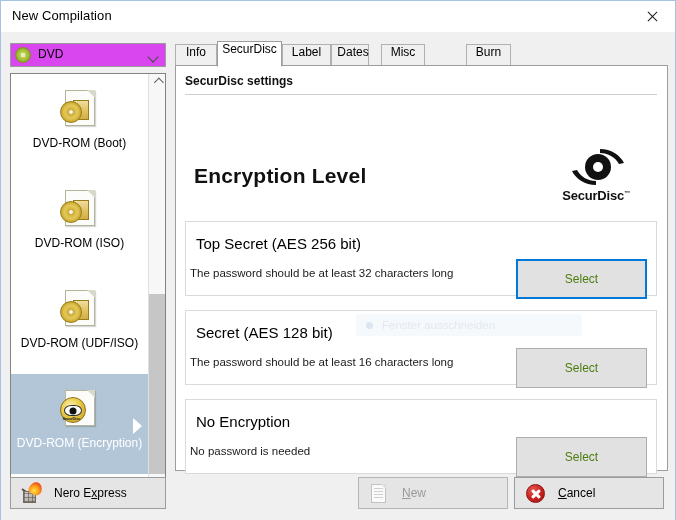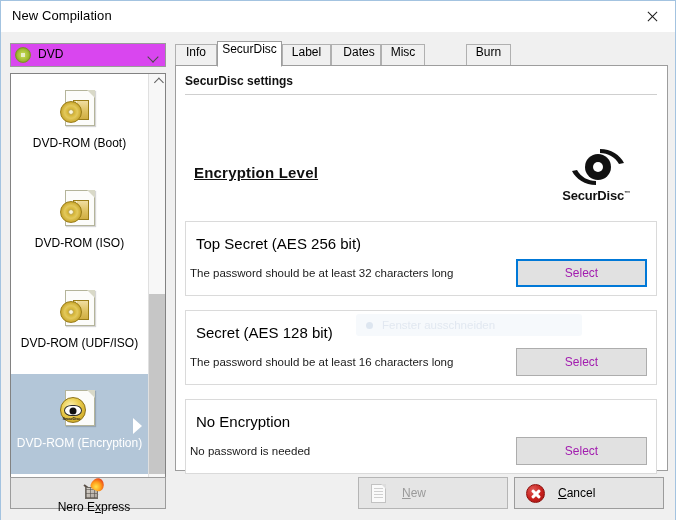--- a/index.html
+++ b/index.html
@@ -274,23 +274,22 @@
     font-size: 12px; font-weight: bold; color: #111;
   }
   .group-rule {
     position: absolute; left: 9px; top: 28px;
     width: 472px; height: 1px;
     background: #cfcfcf;
   }
 
   .enc-heading {
     position: absolute; left: 18px; top: 98px;
-    font-size: 15px; font-weight: bold; color: #111;
+    font-size: 21px; font-weight: bold; color: #111;
     letter-spacing: 0.2px;
-    text-decoration: underline;
   }
 
   
   .logo {
     position: absolute; left: 372px; top: 80px;
     width: 96px; height: 62px;
   }
   .logo-mark { position: absolute; left: 22px; top: 0; width: 56px; height: 42px; }
   .logo-text {
     position: absolute; left: 0; top: 42px; width: 96px;
@@ -311,25 +310,25 @@
   .opt-title {
     position: absolute; left: 10px; top: 13px;
     font-size: 15px; color: #000000;
   }
   .opt-desc {
     position: absolute; left: 4px; top: 45px;
     font-size: 11.5px; color: #1a1a1a;
   }
   .select-btn {
     position: absolute; right: 9px; top: 37px;
-    width: 131px; height: 28px;
+    width: 131px; height: 40px;
     background: #e1e1e1;
     border: 1px solid #adadad;
     box-sizing: border-box;
-    font-size: 12px; color: #a21caf;
+    font-size: 12px; color: #4d7c0f;
     display: flex; align-items: center; justify-content: center;
   }
   .select-btn.focused {
     border: 2px solid #0078d7;
     background: #e1e1e1;
   }
 
   
   .ghost-overlay {
     position: absolute; left: 170px; top: 3px;
@@ -513,21 +512,21 @@
     <div class="tabstrip">
       <div class="tab" style="left:0px;width:42px;">
         <span>Info</span>
       </div>
       <div class="tab active" style="left:42px;width:65px;">
         <span>SecurDisc</span>
       </div>
       <div class="tab" style="left:107px;width:49px;">
         <span>Label</span>
       </div>
-      <div class="tab" style="left:156px;width:50px;padding-left:6px;">
+      <div class="tab" style="left:156px;width:38px;padding-left:6px;">
         <span>Dates</span>
       </div>
       <div class="tab" style="left:206px;width:44px;">
         <span>Misc</span>
       </div>
       <div class="tab" style="left:267px;width:45px;margin-left:24px;">
         <span>Burn</span>
       </div>
     </div>
 
@@ -567,21 +566,21 @@
       <div class="opt-card" style="top:333px;">
         <div class="opt-title">No Encryption</div>
         <div class="opt-desc">No password is needed</div>
         <div class="select-btn">Select</div>
       </div>
 
     </div>
 
     <div class="btnbar">
 
-      <div class="btn" style="left:9px;width:156px;flex-direction:column;">
+      <div class="btn" style="left:9px;width:156px;">
         <div class="btn-ico">
           <div class="torch-stick"></div>
           <div class="torch-body">
               <div class="torch-grid"></div>
             </div>
           <div class="flame"></div>
         </div>
         <div class="btn-lbl"><span>Nero E</span><span class="u">x</span><span>press</span></div>
       </div>
 

